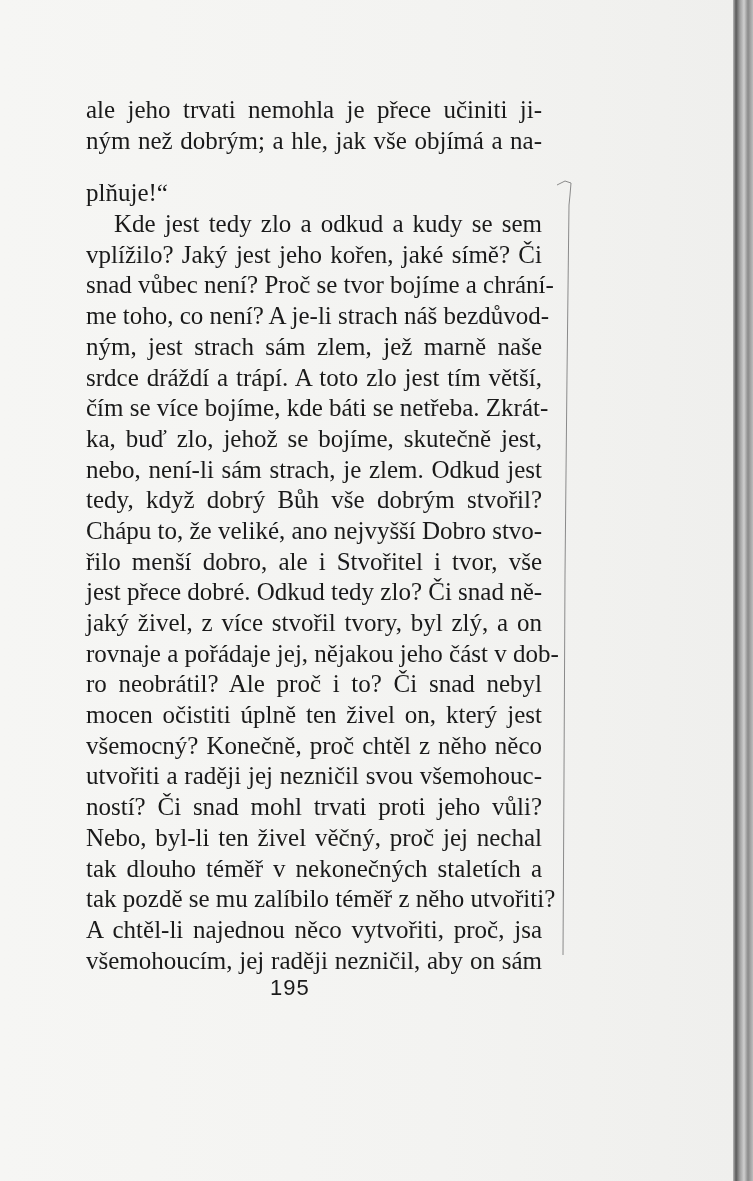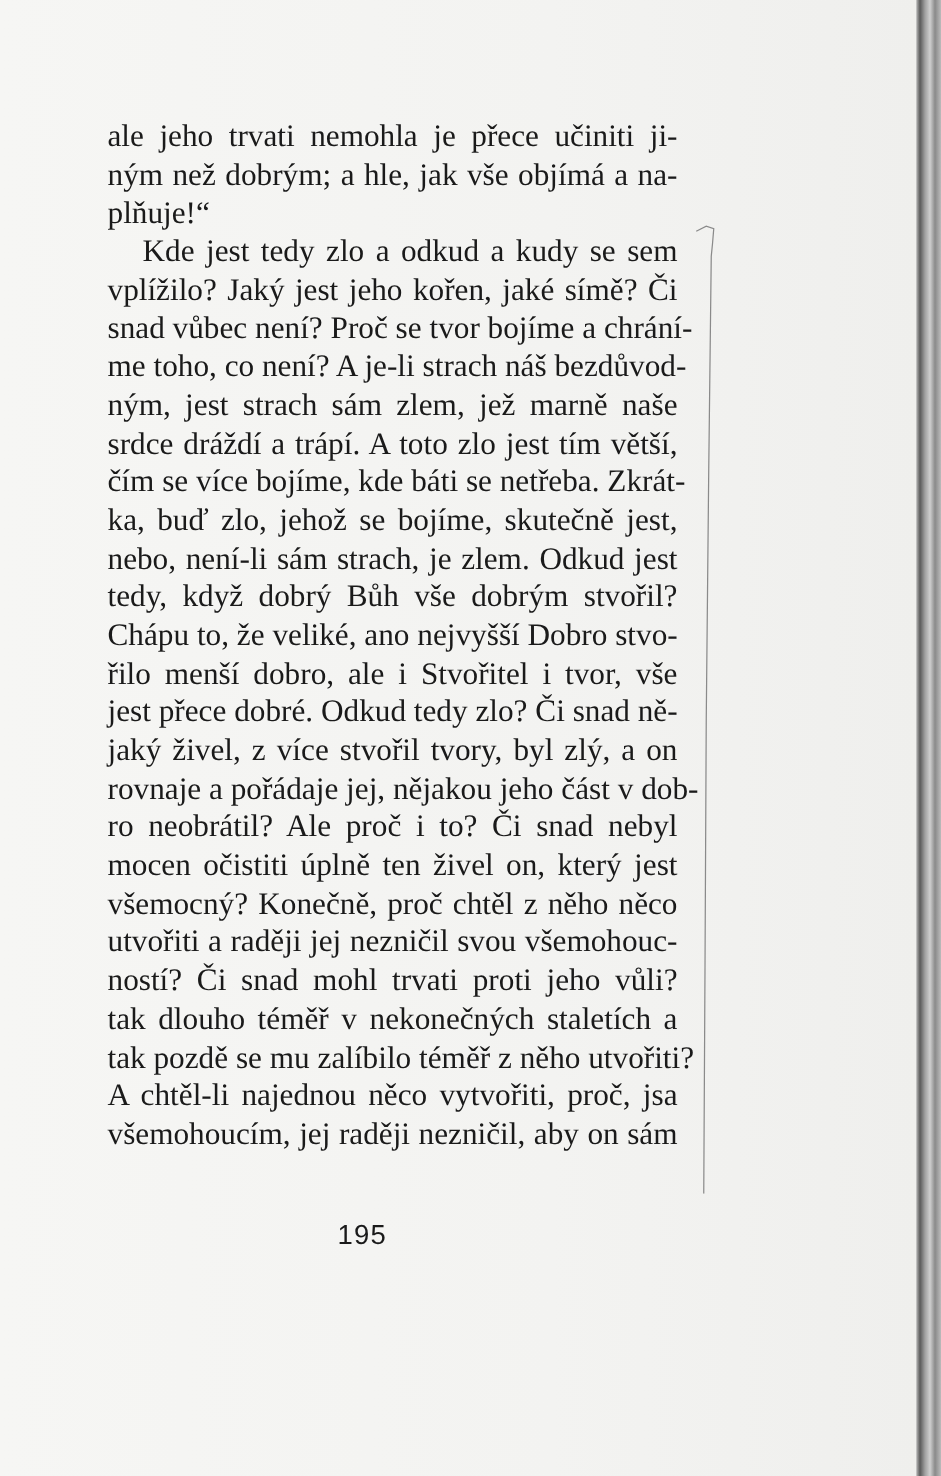--- a/index.html
+++ b/index.html
@@ -18,21 +18,21 @@
     }
     .text-block {
       position: absolute; left: 86px; top: 95px; width: 456px;
       font-family: "Liberation Serif", "DejaVu Serif", serif;
       font-size: 25px; line-height: 30.7px; color: #1a1a1a;
     }
     .line {
       display: block; white-space: nowrap; text-align: justify; text-align-last: justify;
       height: 30.7px;
     }
-    .line.last { text-align-last: left; }
+    .line.last { text-align-last: left; margin-top: 22px; }
     .line.indent { padding-left: 28px; }
     .page-number {
       position: absolute; left: 270px; top: 975px;
       font-family: Liberation Sans, sans-serif;
       font-size: 22px; color: #1a1a1a; letter-spacing: 1px;
     }
     .margin-mark {
       position: absolute; left: 555px; top: 175px; width: 20px; height: 780px;
       pointer-events: none;
     }
@@ -58,20 +58,21 @@
     <span class="line">Chápu to, že veliké, ano nejvyšší Dobro stvo-</span>
     <span class="line">řilo menší dobro, ale i Stvořitel i tvor, vše</span>
     <span class="line">jest přece dobré. Odkud tedy zlo? Či snad ně-</span>
     <span class="line">jaký živel, z více stvořil tvory, byl zlý, a on</span>
     <span class="line">rovnaje a pořádaje jej, nějakou jeho část v dob-</span>
     <span class="line">ro neobrátil? Ale proč i to? Či snad nebyl</span>
     <span class="line">mocen očistiti úplně ten živel on, který jest</span>
     <span class="line">všemocný? Konečně, proč chtěl z něho něco</span>
     <span class="line">utvořiti a raději jej nezničil svou všemohouc-</span>
     <span class="line">ností? Či snad mohl trvati proti jeho vůli?</span>
+    <span class="line">Nebo, byl-li ten živel věčný, proč jej nechal</span>
     <span class="line">tak dlouho téměř v nekonečných staletích a</span>
     <span class="line">tak pozdě se mu zalíbilo téměř z něho utvořiti?</span>
     <span class="line">A chtěl-li najednou něco vytvořiti, proč, jsa</span>
     <span class="line">všemohoucím, jej raději nezničil, aby on sám</span>
   </div>
 
   <svg class="margin-mark" viewBox="0 0 20 780">
     <path d="M2 10 L10 6 L16 8 L15 20 L14 30 L12 200 L10 400 L9 600 L8 780" stroke="#8a8a8a" stroke-width="1" fill="none"></path>
   </svg>
 

